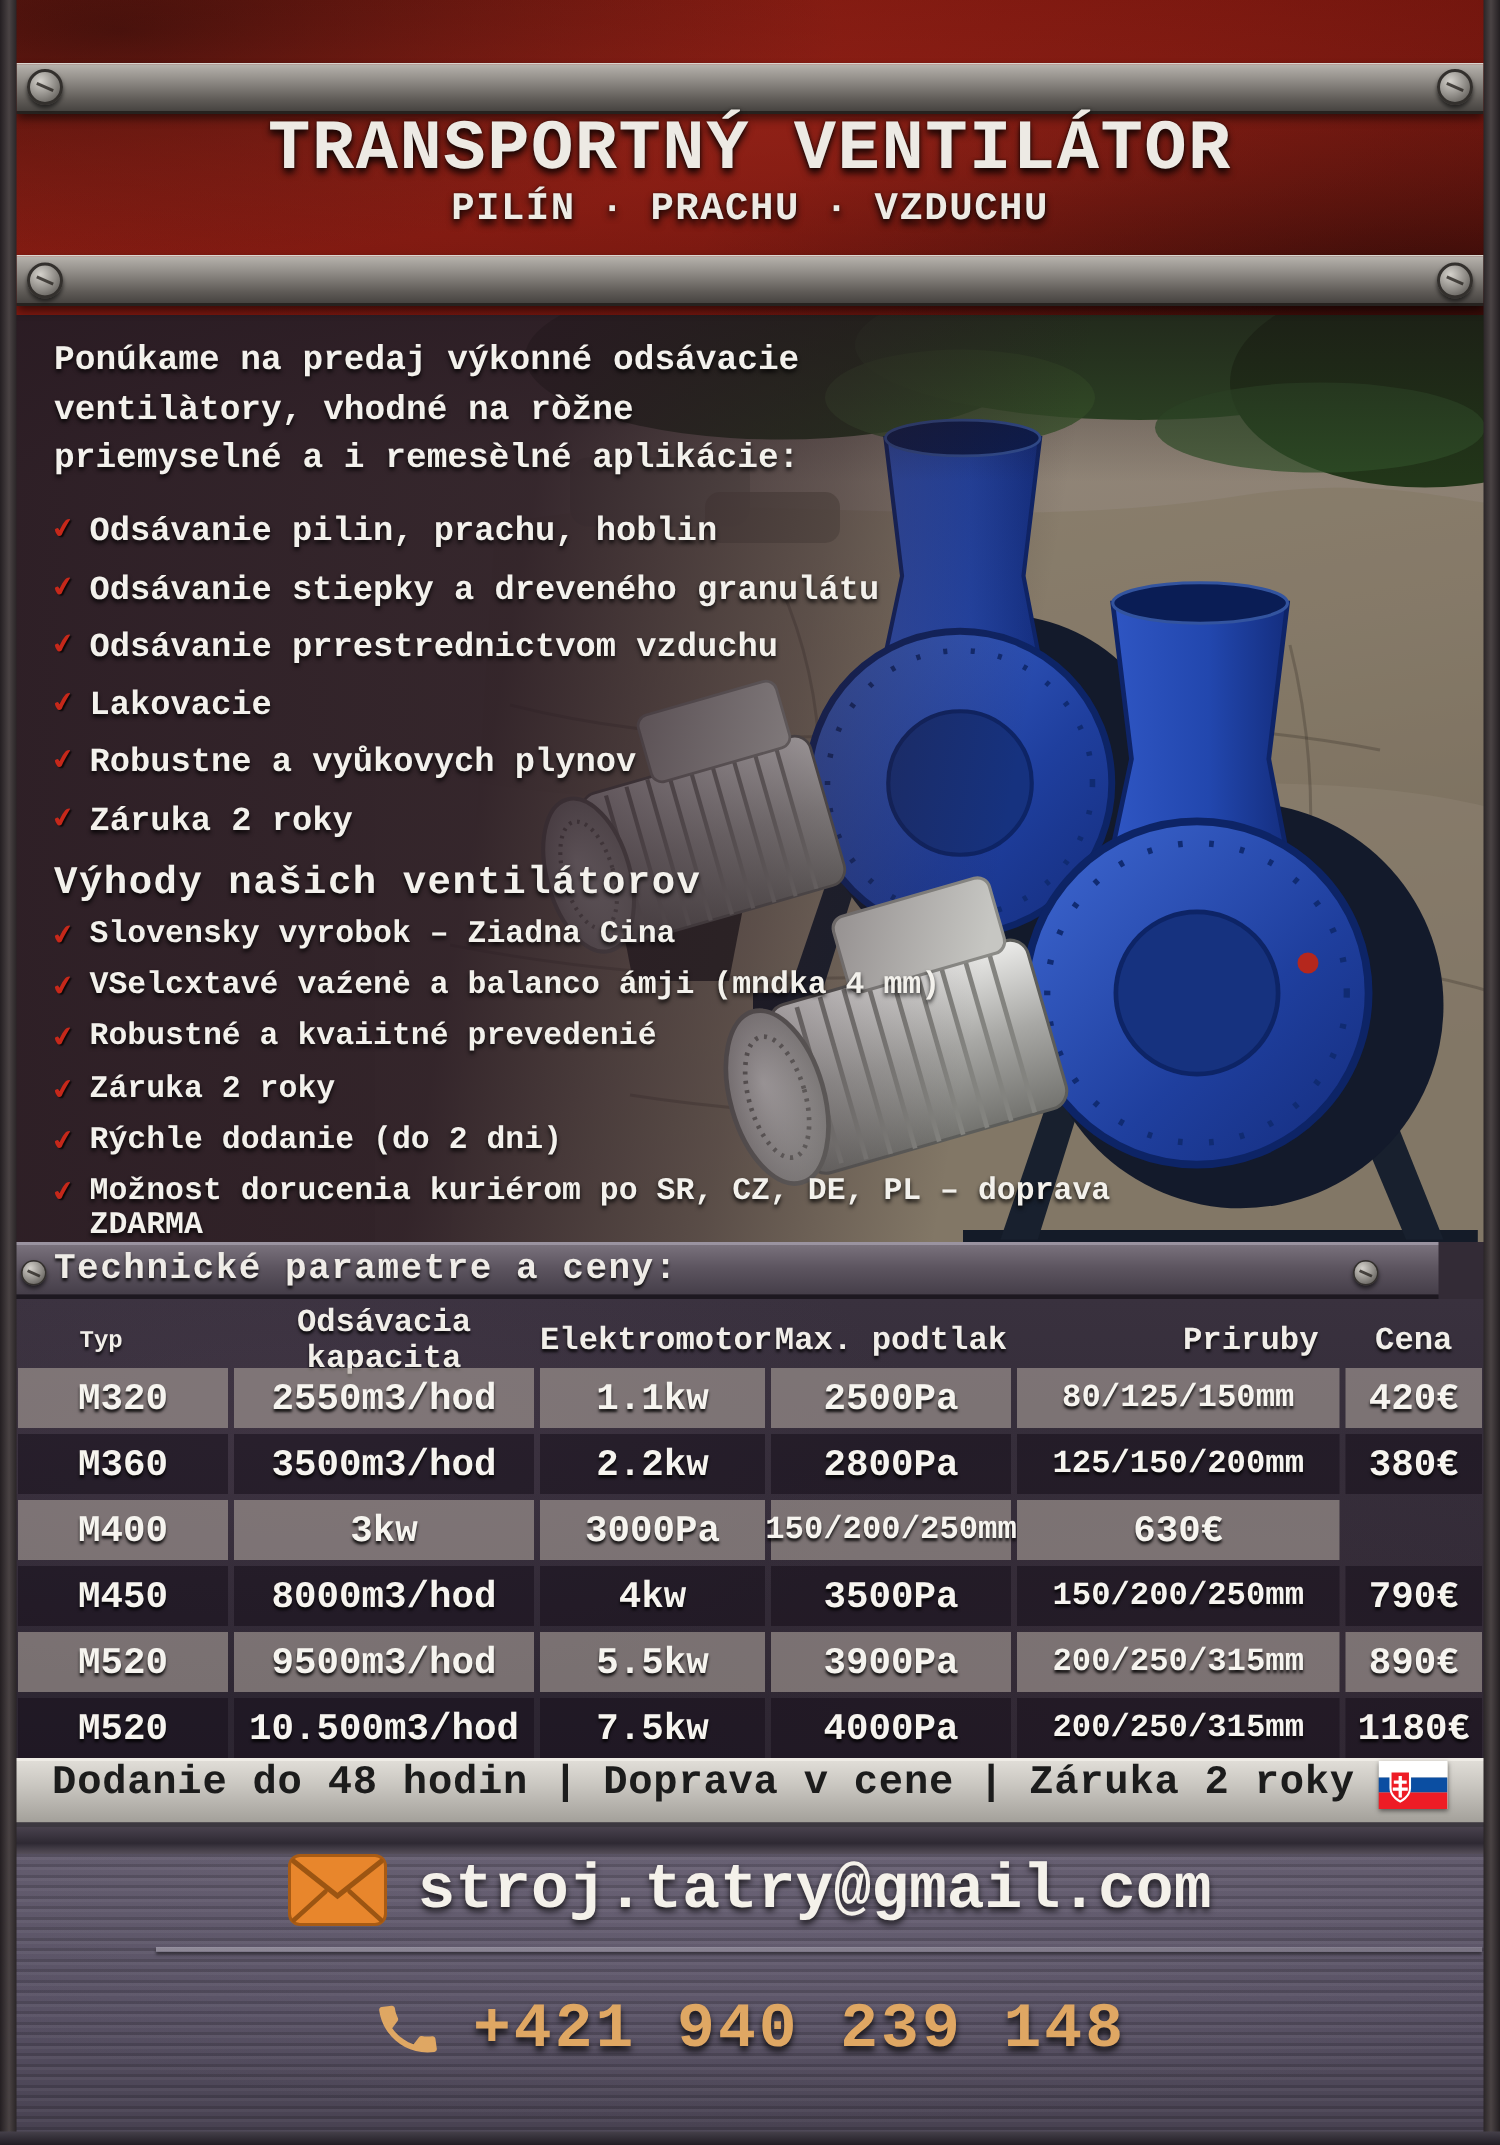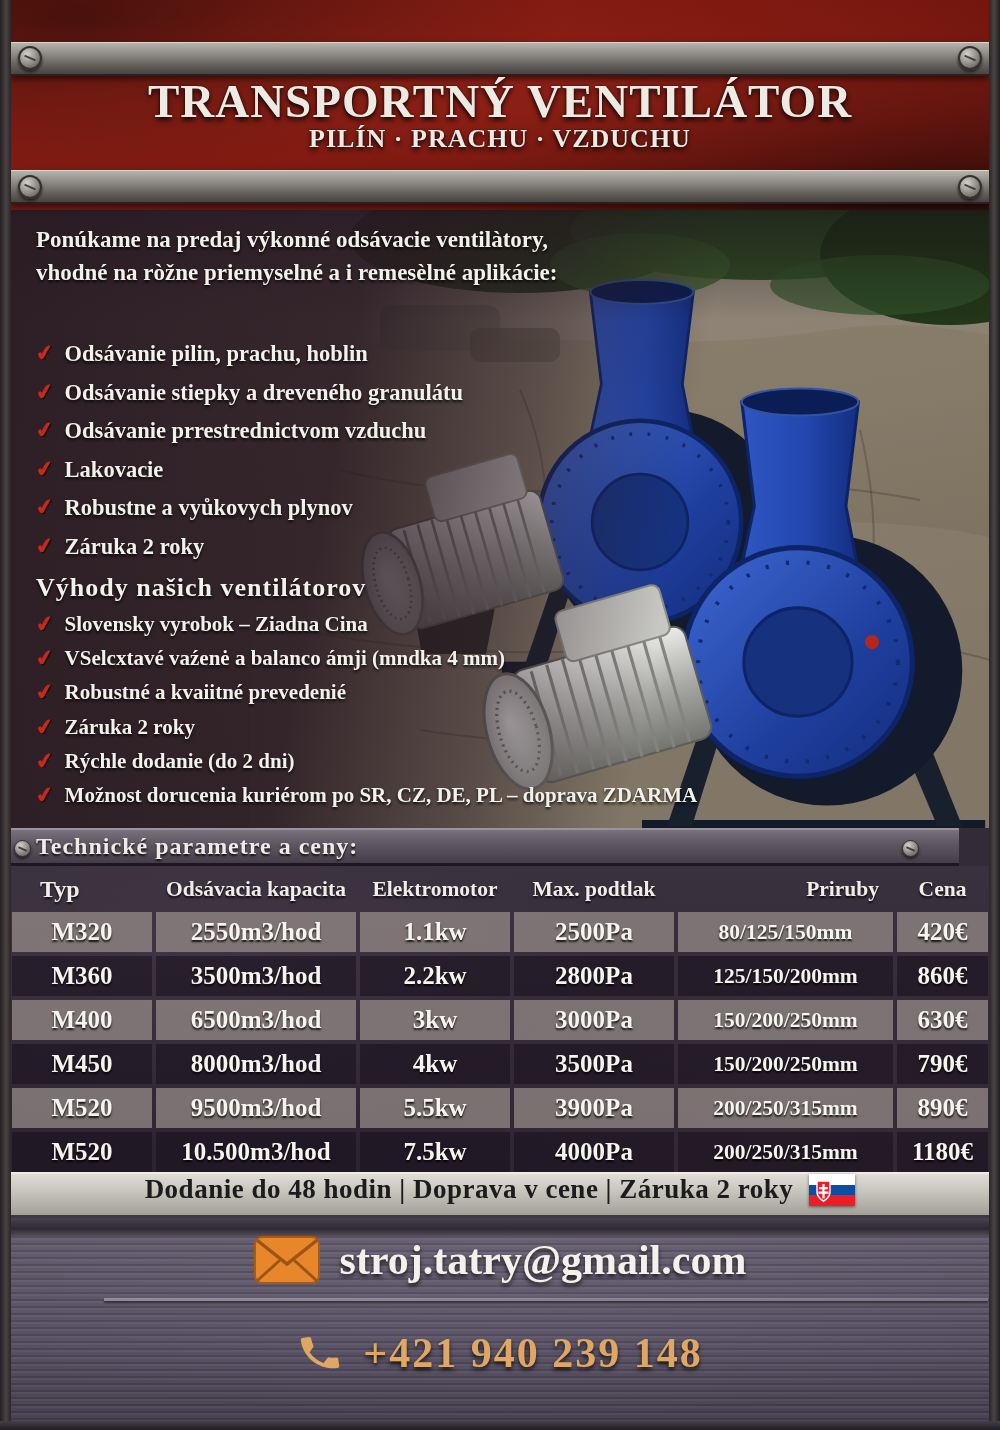--- a/index.html
+++ b/index.html
@@ -1,19 +1,19 @@
 <!DOCTYPE html>
 <html><head>
 <meta charset="utf-8">
 <style>
   * { margin:0; padding:0; box-sizing:border-box; }
   html,body { background:#1a1618; }
   .page {
     position:relative; width:1000px; height:1430px; overflow:hidden;
-    font-family:Liberation Serif, serif;
+    font-family:Liberation Mono, monospace;
     background:#332b36;
   }
   
   .edge { position:absolute; top:0; bottom:0; width:11px; z-index:40;
     background:linear-gradient(90deg,#241f22,#4a4344 55%,#2a2527); }
   .edge.left { left:0; } .edge.right{ right:0; transform:scaleX(-1);}
   .edge-bottom { position:absolute; left:0; right:0; bottom:0; height:9px; z-index:40;
     background:linear-gradient(180deg,#45404a,#211d24); }
 
   
@@ -87,21 +87,21 @@
     background:
       radial-gradient(ellipse 60% 80% at 20% 30%, rgba(90,70,90,.25), rgba(0,0,0,0) 70%),
       radial-gradient(ellipse 60% 80% at 80% 80%, rgba(80,60,70,.2), rgba(0,0,0,0) 70%),
       linear-gradient(180deg,#39313e 0%, #2c2531 100%);
     padding:4px 12px 0 12px;
   }
   .trow { display:grid; grid-template-columns:140px 200px 150px 160px 215px 1fr;
     column-gap:4px; align-items:center; height:40px; }
   .thead { height:38px; color:#f1eee9; font-size:21.5px; font-weight:700;
     text-shadow:0 2px 2px rgba(0,0,0,.8); }
-  .thead .c0 { padding-left:28px; font-size:24px; font-weight:800;}
+  .thead .c0 { padding-left:41px; font-size:16px; font-weight:800;}
   .thead .c1,.thead .c2,.thead .c3 { text-align:center; }
   .thead .c4 { text-align:right; padding-right:14px; }
   .thead .c5 { text-align:center; }
   .trow.data { margin-top:4px; font-size:25px; font-weight:800; color:#f6f4ef;
     text-shadow:0 2px 2px rgba(0,0,0,.85); }
   .trow.data span { display:flex; align-items:center; justify-content:center; height:100%; }
   .trow.data .c4 { font-size:21.5px; }
   .trow.light span { background:rgba(172,162,155,.60); }
   .trow.dark  span { background:rgba(21,14,24,.52); }
 
@@ -322,25 +322,24 @@
         <span class="c3">2500Pa</span>
         <span class="c4">80/125/150mm</span>
         <span class="c5">420€</span>
     </div>
     <div class="trow data dark">
       <span class="c0">M360</span>
         <span class="c1">3500m3/hod</span>
         <span class="c2">2.2kw</span>
         <span class="c3">2800Pa</span>
         <span class="c4">125/150/200mm</span>
-        <span class="c5">860€</span>
+        <span class="c5">380€</span>
     </div>
     <div class="trow data light">
       <span class="c0">M400</span>
-        <span class="c1">6500m3/hod</span>
         <span class="c2">3kw</span>
         <span class="c3">3000Pa</span>
         <span class="c4">150/200/250mm</span>
         <span class="c5">630€</span>
     </div>
     <div class="trow data dark">
       <span class="c0">M450</span>
         <span class="c1">8000m3/hod</span>
         <span class="c2">4kw</span>
         <span class="c3">3500Pa</span>

